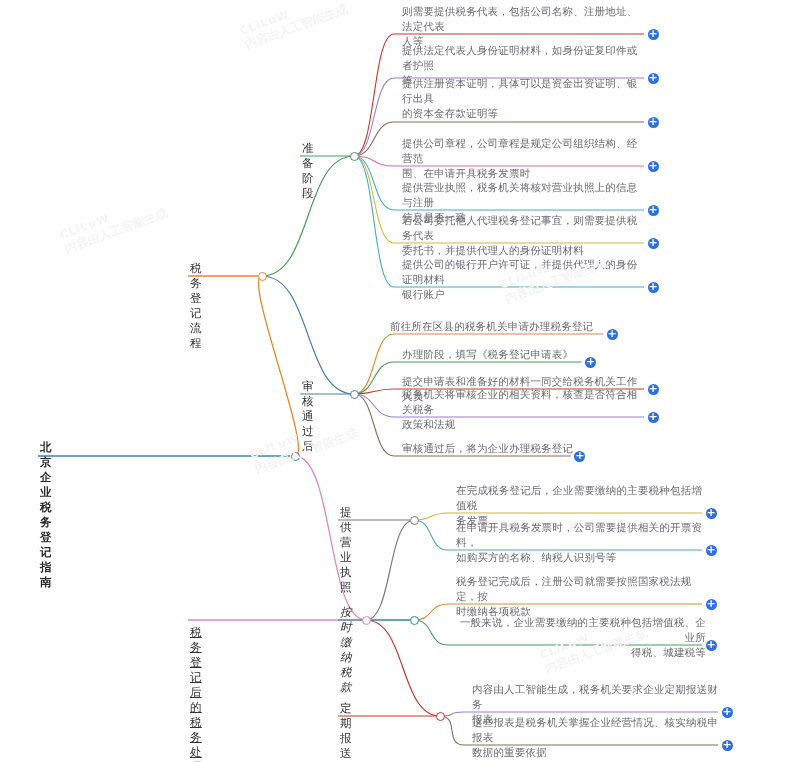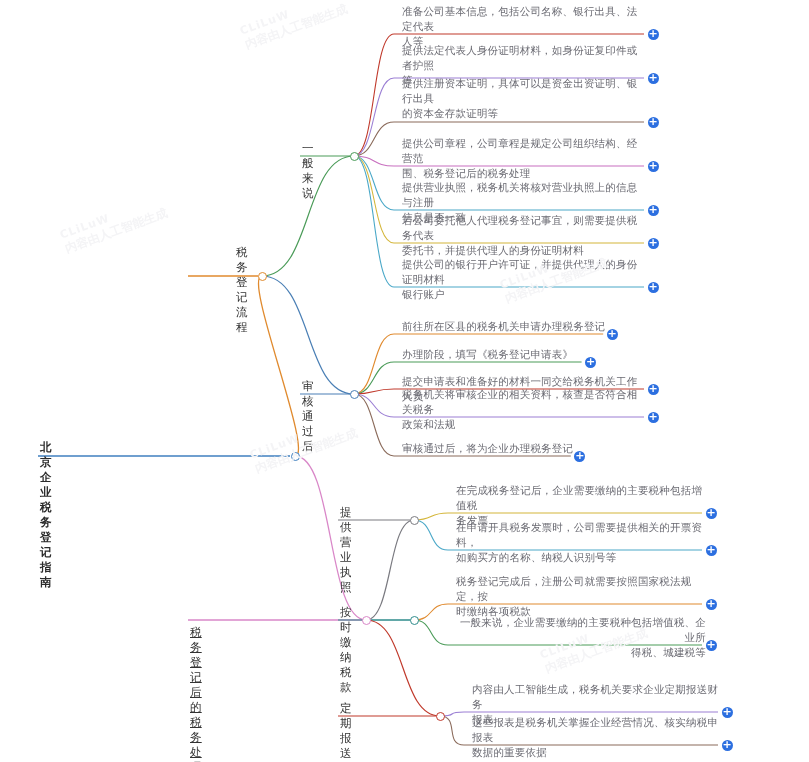--- a/index.html
+++ b/index.html
@@ -159,45 +159,45 @@
       <path d="M440,716 C460,716 444,745 464,745" fill="none" stroke="#8a6a5a" stroke-width="1.1"></path>
       <line x1="464" y1="745" x2="718" y2="745" stroke="#8a6a5a" stroke-width="1.1"></line>
     </svg>
 
   <div id="nodes-layer">
       <div class="node node-root">
         <div class="node-label" style="left: 40px; top: 440px; font-weight: bold;">北京企业税务登记指南</div>
       </div>
       <div class="connector-dot" style="left: 290.5px; top: 451.5px; border: 1.3px solid rgb(63, 127, 191);"></div>
       <div class="node node-l1">
-        <div class="node-label" style="left: 190px; top: 245px; margin-left: 46px;">税务登记流程</div>
+        <div class="node-label" style="left: 190px; top: 261px;">税务登记流程</div>
       </div>
       <div class="connector-dot" style="left: 257.5px; top: 271.5px; border: 1.3px solid rgb(224, 138, 46);"></div>
       <div class="node node-l2">
-        <div class="node-label" style="left: 302px; top: 141px;">一般来说</div>
+        <div class="node-label" style="left: 302px; top: 141px;">准备阶段</div>
       </div>
       <div class="connector-dot" style="left: 349.5px; top: 151.5px; border: 1.3px solid rgb(74, 155, 88);"></div>
       <div class="node node-leaf">
-        <div class="node-label" style="left: 402px; top: 4px; width: 246px;">准备公司基本信息，包括公司名称、银行出具、法定代表
+        <div class="node-label" style="left: 402px; top: 4px; width: 246px;">则需要提供税务代表，包括公司名称、注册地址、法定代表
 人等</div>
       </div>
       <div class="plus-btn" style="left: 647.5px; top: 28.5px;"></div>
       <div class="node node-leaf">
         <div class="node-label" style="left: 402px; top: 44px; width: 246px; font-family: Liberation Mono, monospace;">提供法定代表人身份证明材料，如身份证复印件或者护照
 等</div>
       </div>
       <div class="plus-btn" style="left: 647.5px; top: 72.5px;"></div>
       <div class="node node-leaf">
         <div class="node-label" style="left: 402px; top: 76px; width: 246px;">提供注册资本证明，具体可以是资金出资证明、银行出具
 的资本金存款证明等</div>
       </div>
       <div class="plus-btn" style="left: 647.5px; top: 116.5px;"></div>
       <div class="node node-leaf">
         <div class="node-label" style="left: 402px; top: 136px; width: 246px;">提供公司章程，公司章程是规定公司组织结构、经营范
-围、税务登记后的税务处理</div>
+围、在申请开具税务发票时</div>
       </div>
       <div class="plus-btn" style="left: 647.5px; top: 160.5px;"></div>
       <div class="node node-leaf">
         <div class="node-label" style="left: 402px; top: 180px; width: 246px;">提供营业执照，税务机关将核对营业执照上的信息与注册
 信息是否一致</div>
       </div>
       <div class="plus-btn" style="left: 647.5px; top: 204.5px;"></div>
       <div class="node node-leaf">
         <div class="node-label" style="left: 402px; top: 213px; width: 246px;">若公司委托他人代理税务登记事宜，则需要提供税务代表
 委托书，并提供代理人的身份证明材料</div>
@@ -206,21 +206,21 @@
       <div class="node node-leaf">
         <div class="node-label" style="left: 402px; top: 257px; width: 246px;">提供公司的银行开户许可证，并提供代理人的身份证明材料
 银行账户</div>
       </div>
       <div class="plus-btn" style="left: 647.5px; top: 281.5px;"></div>
       <div class="node node-l2">
         <div class="node-label" style="left: 302px; top: 379px;">审核通过后</div>
       </div>
       <div class="connector-dot" style="left: 349.5px; top: 389.5px; border: 1.3px solid rgb(74, 127, 181);"></div>
       <div class="node node-leaf">
-        <div class="node-label" style="left: 402px; top: 319px; width: 246px;">前往所在区县的税务机关申请办理税务登记</div>
+        <div class="node-label" style="left: 390px; top: 319px; width: 246px;">前往所在区县的税务机关申请办理税务登记</div>
       </div>
       <div class="plus-btn" style="left: 606.7px; top: 328.5px;"></div>
       <div class="node node-leaf">
         <div class="node-label" style="left: 402px; top: 347px; width: 246px;">办理阶段，填写《税务登记申请表》</div>
       </div>
       <div class="plus-btn" style="left: 585.1px; top: 356.5px;"></div>
       <div class="node node-leaf">
         <div class="node-label" style="left: 402px; top: 374px; width: 246px;">提交申请表和准备好的材料一同交给税务机关工作人员</div>
       </div>
       <div class="plus-btn" style="left: 647.5px; top: 383.5px;"></div>
@@ -245,21 +245,21 @@
         <div class="node-label" style="left: 456px; top: 483px; width: 250px;">在完成税务登记后，企业需要缴纳的主要税种包括增值税
 务发票</div>
       </div>
       <div class="plus-btn" style="left: 705.5px; top: 507.5px;"></div>
       <div class="node node-leaf">
         <div class="node-label" style="left: 456px; top: 520px; width: 250px;">在申请开具税务发票时，公司需要提供相关的开票资料，
 如购买方的名称、纳税人识别号等</div>
       </div>
       <div class="plus-btn" style="left: 705.5px; top: 544.5px;"></div>
       <div class="node node-l2">
-        <div class="node-label" style="left: 340px; top: 605px;">按时缴纳税款</div>
+        <div class="node-label" style="left: 340px; top: 605px; font-style: italic;">按时缴纳税款</div>
       </div>
       <div class="connector-dot" style="left: 409.5px; top: 615.5px; border: 1.3px solid rgb(46, 139, 139);"></div>
       <div class="node node-leaf">
         <div class="node-label" style="left: 456px; top: 574px; width: 250px;">税务登记完成后，注册公司就需要按照国家税法规定，按
 时缴纳各项税款</div>
       </div>
       <div class="plus-btn" style="left: 705.5px; top: 598.5px;"></div>
       <div class="node node-leaf">
         <div class="node-label" style="left: 456px; top: 615px; width: 250px; text-align: right;">一般来说，企业需要缴纳的主要税种包括增值税、企业所
 得税、城建税等</div>

